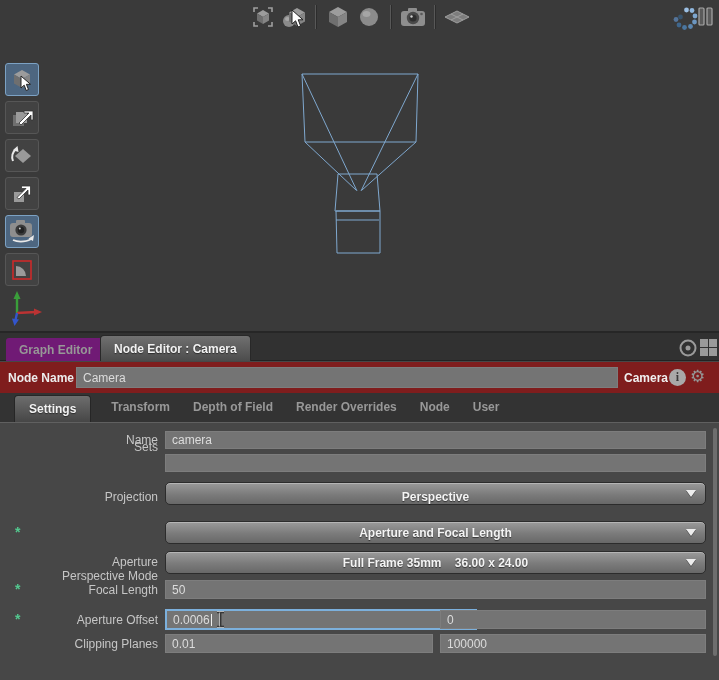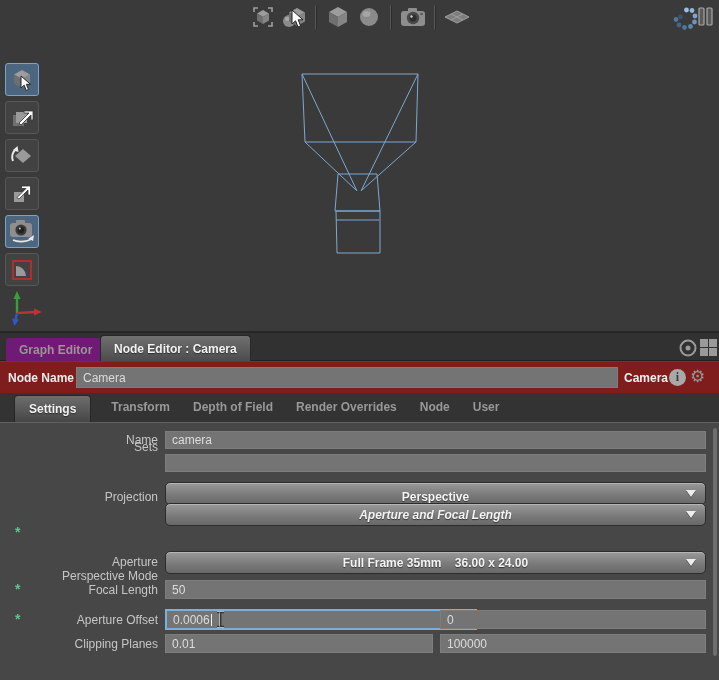--- a/index.html
+++ b/index.html
@@ -281,21 +281,21 @@
     <div class="txt-input abs" style="left:165px; top:30px; width:541px; height:18px;"></div>
 
     <div class="flabel" style="top:66px;">Projection</div>
     <div class="dropdown" style="top:58px;align-items:flex-end;">
       <span class="dval">Perspective</span>
       <span class="dd-arrow"></span>
     </div>
 
     <div class="asterisk" style="top:100px;">*</div>
     <div class="flabel" style="top:102px;margin-top:43px;">Perspective Mode</div>
-    <div class="dropdown" style="top:79px;font-style:italic;">
+    <div class="dropdown" style="top:97px;">
       <span class="dval">Aperture and Focal Length</span>
       <span class="dd-arrow"></span>
     </div>
 
     <div class="flabel" style="top:131px;">Aperture</div>
     <div class="dropdown" style="top:127px;">
       <span class="dval">Full Frame 35mm    36.00 x 24.00</span>
       <span class="dd-arrow"></span>
     </div>
 

